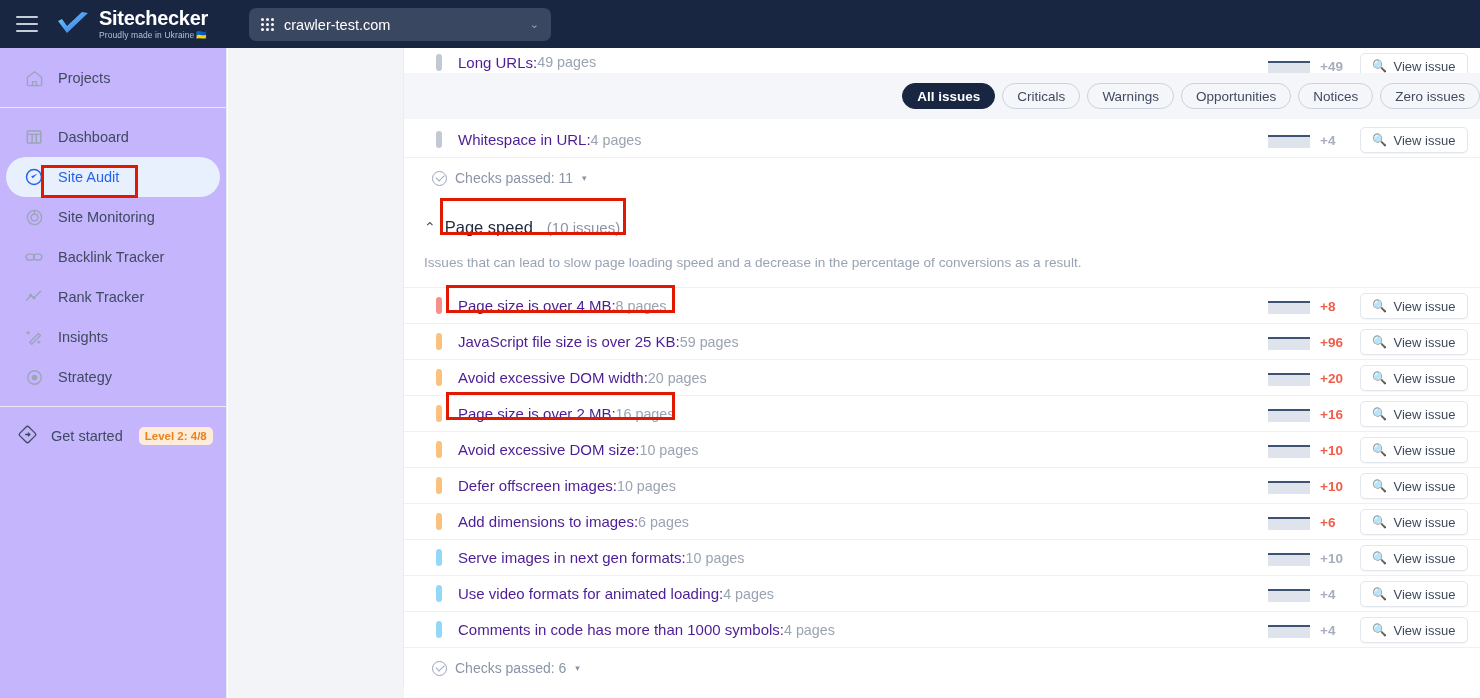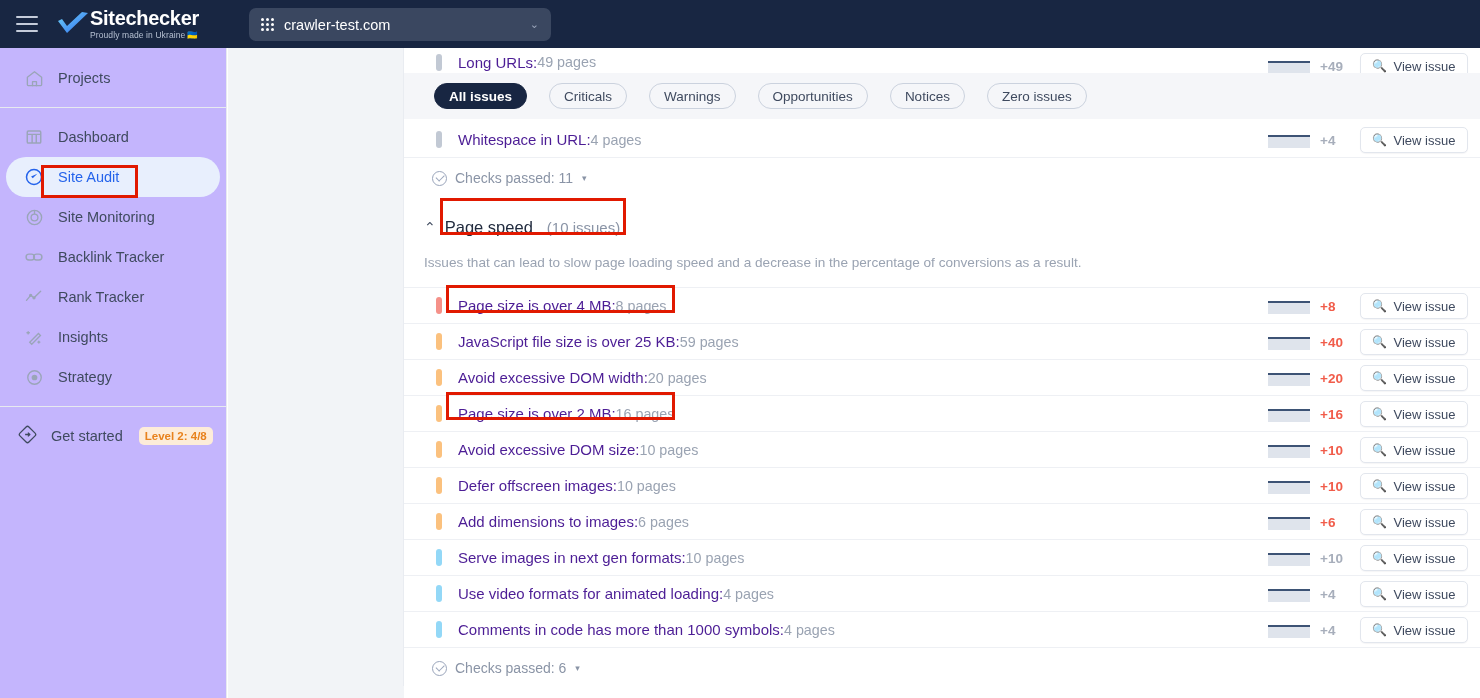--- a/index.html
+++ b/index.html
@@ -19,21 +19,21 @@
     display: flex; align-items: center;
     z-index: 30;
   }
   .hamburger {
     width: 22px; height: 16px; margin-left: 16px; margin-right: 18px;
     display: flex; flex-direction: column; justify-content: space-between;
     cursor: pointer;
   }
   .hamburger i { display: block; height: 2px; background: #c5ccda; border-radius: 1px; }
 
-  .brand { display: flex; align-items: center; }
+  .brand { display: flex; align-items: center; gap: 9px; }
   .brand-mark { width: 34px; height: 26px; }
   .brand-text { display: flex; flex-direction: column; line-height: 1; }
   .brand-name {
     color: #ffffff; font-size: 20px; font-weight: 700; letter-spacing: -0.3px;
   }
   .brand-tag { color: #b6c0d2; font-size: 8.5px; margin-top: 3px; letter-spacing: 0.1px; }
 
   .domain-select {
     position: absolute; left: 249px; top: 8px;
     width: 302px; height: 33px;
@@ -116,22 +116,22 @@
     width: 108px; height: 26px; border: 1px solid #e2e6ed; border-radius: 5px;
     background: #ffffff; display: flex; align-items: center; justify-content: center; gap: 6px;
     font-size: 13px; color: #3f4a5f; cursor: pointer;
     box-shadow: 0 1px 1px rgba(20,30,60,.04);
   }
   .view-btn .mag { font-size: 12px; color: #47526a; }
 
   
   .filterbar {
     position: absolute; left: 0; top: 25px; width: 1076px; height: 46px;
-    background: #f5f6f9; display: flex; align-items: center; gap: 22px;
-    padding-left: 30px; z-index: 12;
+    background: #f5f6f9; display: flex; align-items: center; gap: 7px;
+    padding-left: 30px; z-index: 12; justify-content: flex-end;
   }
   .chip {
     height: 26px; padding: 0 14px; border-radius: 14px;
     border: 1px solid #cbd2de; background: transparent;
     display: flex; align-items: center; font-size: 13.5px; color: #3f4a5f;
     cursor: pointer;
   }
   .chip.active { background: #182642; color: #ffffff; border-color: #182642; font-weight: 600; }
 
   
@@ -391,21 +391,21 @@
         </div>
         <div class="row">
           <span class="sev warning"></span>
           <span class="row-label">JavaScript file size is over 25 KB:</span>
           <span class="row-count">59 pages</span>
           <span class="row-right">
             <span class="spark">
               <span class="fill"></span>
               <span class="line"></span>
             </span>
-            <span class="delta">+40</span>
+            <span class="delta">+96</span>
             <span class="view-btn">
               <span class="mag">🔍</span>
               <span>View issue</span>
             </span>
           </span>
         </div>
         <div class="row">
           <span class="sev warning"></span>
           <span class="row-label">Avoid excessive DOM width:</span>
           <span class="row-count">20 pages</span>

